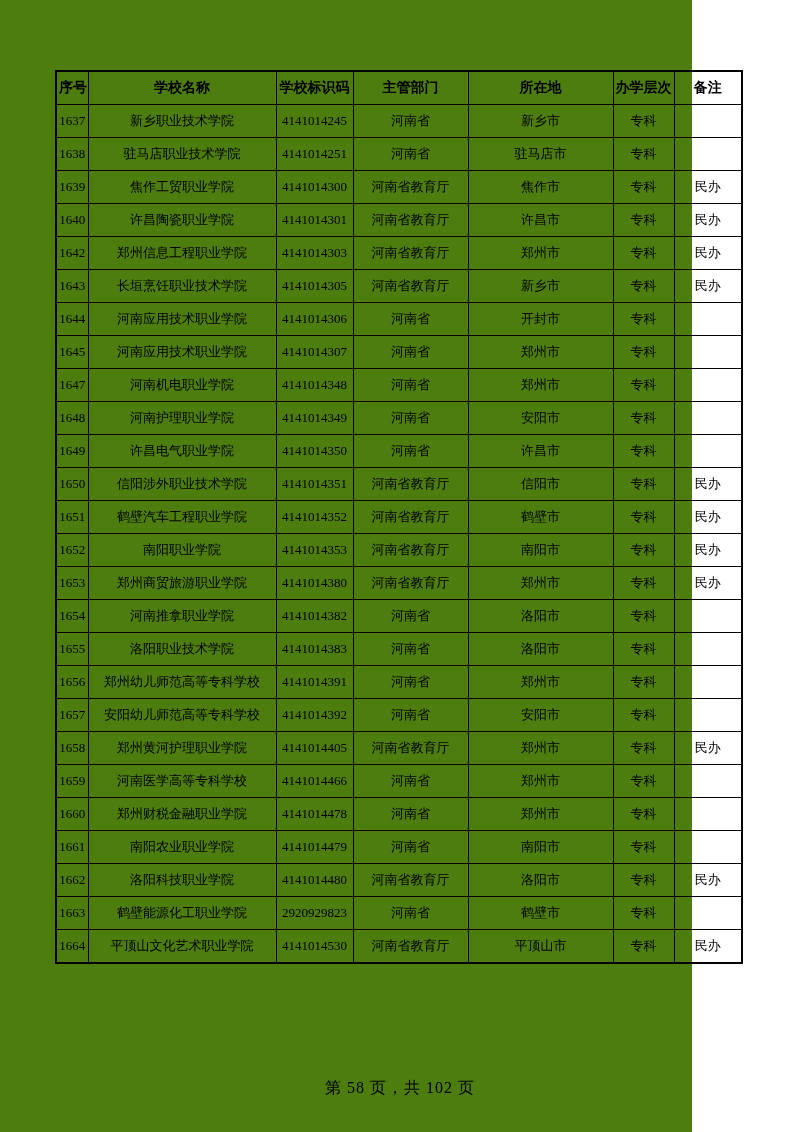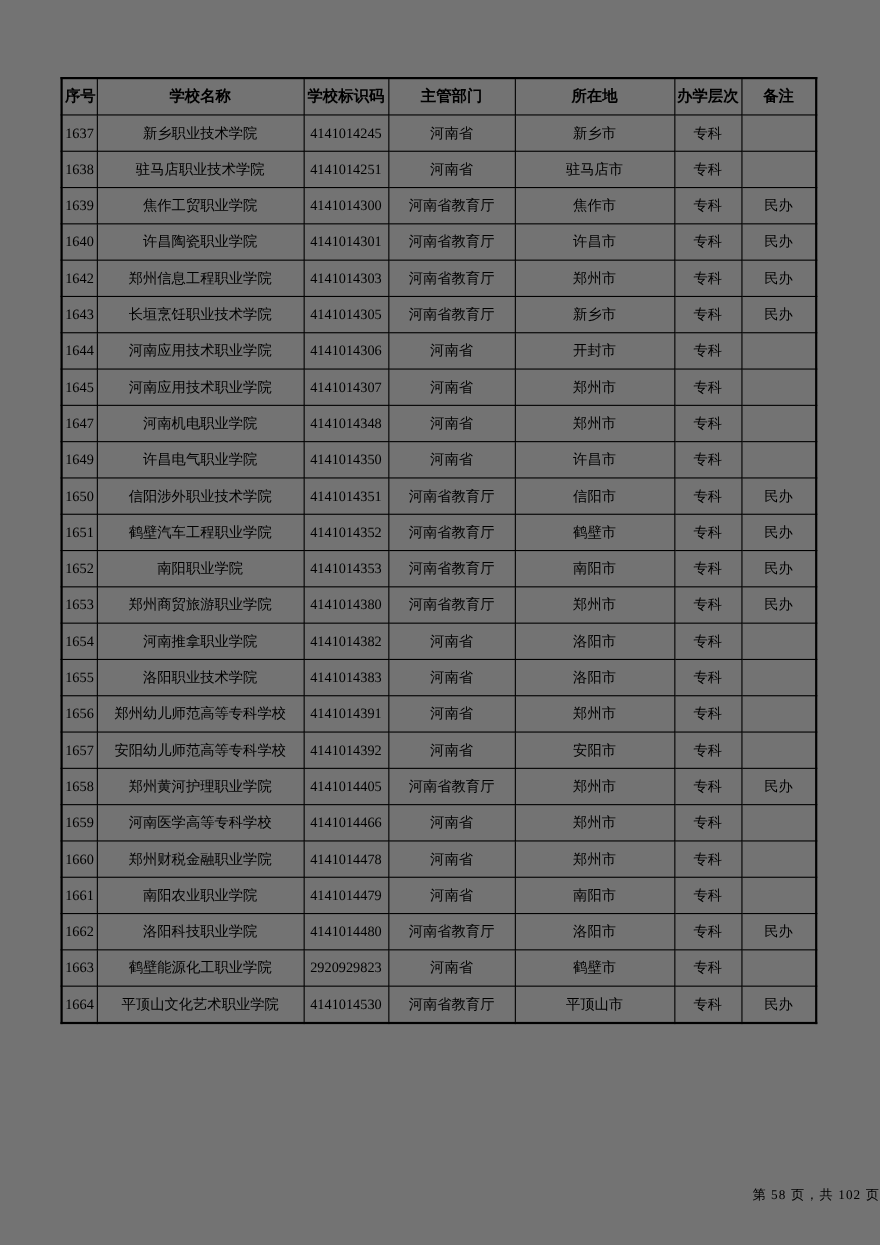--- a/index.html
+++ b/index.html
@@ -10,23 +10,23 @@
   body {
     width: 800px;
     height: 1132px;
     font-family: "Liberation Serif", "DejaVu Serif", serif;
     color: #000000;
     position: relative;
     overflow: hidden;
   }
   .page {
     position: relative;
-    width: 800px;
+    width: 692px;
     height: 1132px;
-    background: #737373;
+    background: #4d7c0f;
   }
   table.school-table {
     position: absolute;
     left: 55px;
     top: 70px;
     width: 686px;
     border-collapse: collapse;
     table-layout: fixed;
     border: 2px solid #000000;
   }
@@ -46,22 +46,22 @@
   }
   .school-table td {
     font-size: 13px;
     font-weight: normal;
   }
   .footer {
     position: absolute;
     top: 1078px;
     left: 0;
     width: 800px;
-    text-align: right;
-    font-size: 12px;
+    text-align: center;
+    font-size: 16px;
     letter-spacing: 1px;
   }
 </style>
 </head>
 <body>
 
 <div class="page">
 
   <table class="school-table">
     <colgroup>
@@ -160,20 +160,29 @@
         <tr>
           <td>1647</td>
           <td>河南机电职业学院</td>
           <td>4141014348</td>
           <td>河南省</td>
           <td>郑州市</td>
           <td>专科</td>
           <td></td>
         </tr>
         <tr>
+          <td>1648</td>
+          <td>河南护理职业学院</td>
+          <td>4141014349</td>
+          <td>河南省</td>
+          <td>安阳市</td>
+          <td>专科</td>
+          <td></td>
+        </tr>
+        <tr>
           <td>1649</td>
           <td>许昌电气职业学院</td>
           <td>4141014350</td>
           <td>河南省</td>
           <td>许昌市</td>
           <td>专科</td>
           <td></td>
         </tr>
         <tr>
           <td>1650</td>

